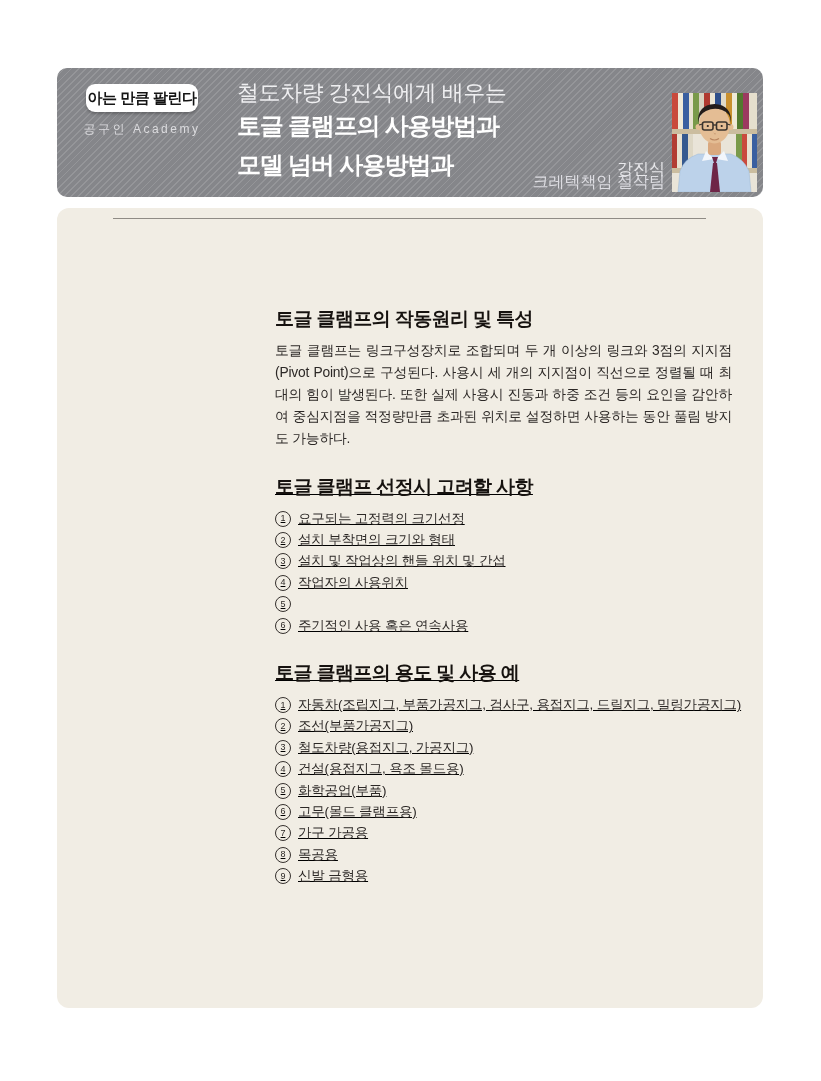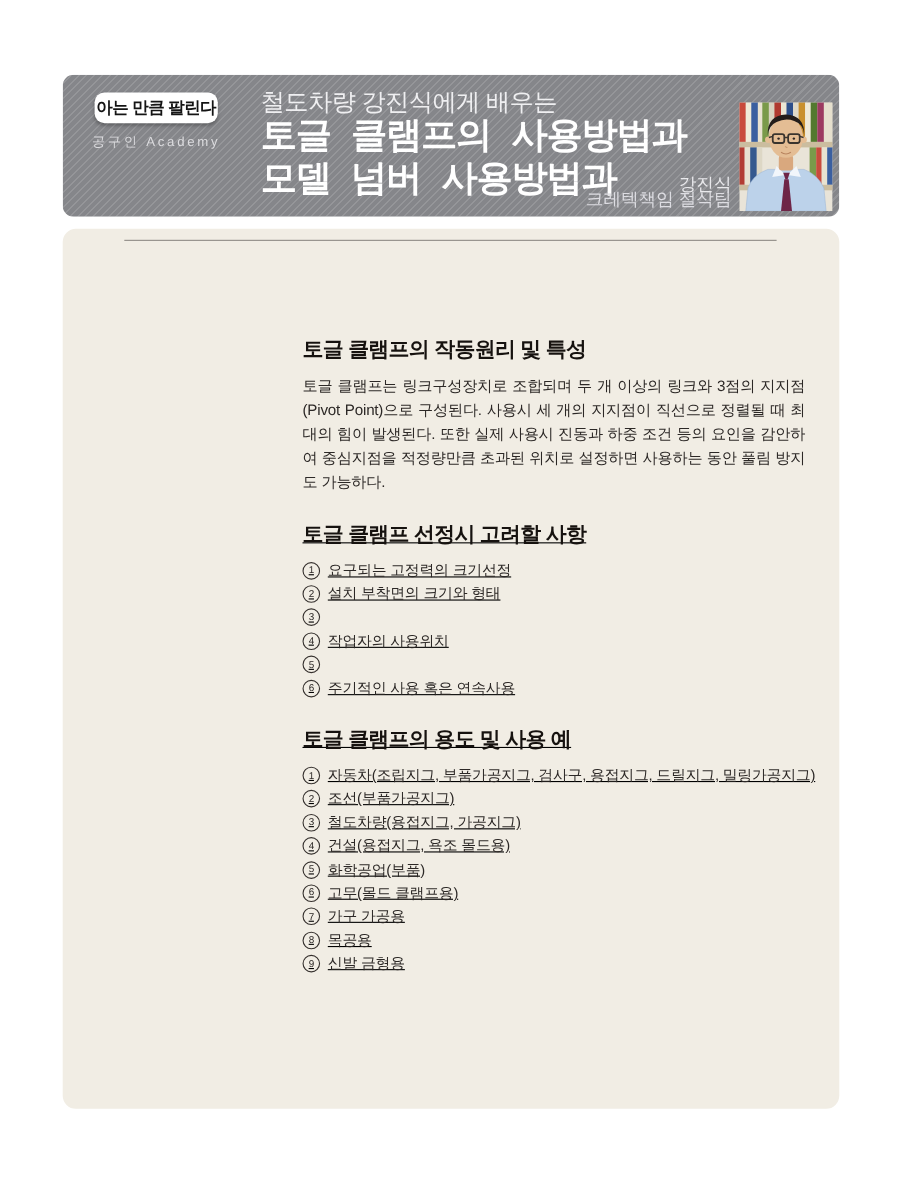--- a/index.html
+++ b/index.html
@@ -1,39 +1,38 @@
 <!DOCTYPE html>
 <html lang="ko"><head>
 <meta charset="utf-8">
 <style>
   html,body{margin:0;padding:0;background:#ffffff;}
   .page{
-    position:relative;width:736px;height:1081px;background:#ffffff;overflow:hidden;
+    position:relative;width:821px;height:1081px;background:#ffffff;overflow:hidden;
     font-family:"Liberation Sans","DejaVu Sans",sans-serif;
-    padding-left:40px;
   }
   
   .header{
     position:absolute;left:57px;top:68px;width:706px;height:129px;border-radius:10px;
     background-color:#85868a;
     background-image:repeating-linear-gradient(135deg,rgba(255,255,255,0.13) 0 1.3px,rgba(255,255,255,0) 1.3px 5px);
   }
   .series-badge{
     position:absolute;left:29px;top:16px;width:112px;height:28px;background:#ffffff;
     border-radius:9px;display:flex;align-items:center;justify-content:center;
     font-size:15px;font-weight:bold;color:#141414;letter-spacing:-0.5px;
     box-shadow:0 2px 3px rgba(0,0,0,0.25);
   }
   .series-subtitle{
     position:absolute;left:15px;top:53px;width:140px;text-align:center;
     font-size:12px;color:#dcdcdf;letter-spacing:2.5px;
   }
   .title-block{position:absolute;left:180px;top:12px;width:430px;}
   .kicker{font-size:22px;font-weight:400;color:#efeff1;letter-spacing:-0.5px;line-height:26px;margin:0;}
-  .title-line{font-size:33px;font-weight:800;color:#ffffff;letter-spacing:-1.2px;line-height:39px;margin:0;font-family:Liberation Mono, monospace;}
+  .title-line{font-size:24px;font-weight:800;color:#ffffff;letter-spacing:-1.2px;line-height:39px;margin:0;}
   .author{
     position:absolute;right:98px;top:94px;text-align:right;
     font-size:16px;line-height:13px;color:#e9e9ec;
   }
   .author .aff{color:#dddde2;}
   .photo{position:absolute;left:615px;top:25px;width:85px;height:99px;overflow:hidden;}
   .photo svg{display:block;}
   
   .cat-badge{position:absolute;left:112px;top:148px;width:66px;height:68px;}
   .cat-label{
@@ -165,20 +164,21 @@
           <li>
               <span class="circ">1</span>
               <span>요구되는 고정력의 크기선정</span>
             </li>
           <li>
               <span class="circ">2</span>
               <span>설치 부착면의 크기와 형태</span>
             </li>
           <li>
               <span class="circ">3</span>
+              <span>설치 및 작업상의 핸들 위치 및 간섭</span>
             </li>
           <li>
               <span class="circ">4</span>
               <span>작업자의 사용위치</span>
             </li>
           <li>
               <span class="circ">5</span>
             </li>
           <li>
               <span class="circ">6</span>

